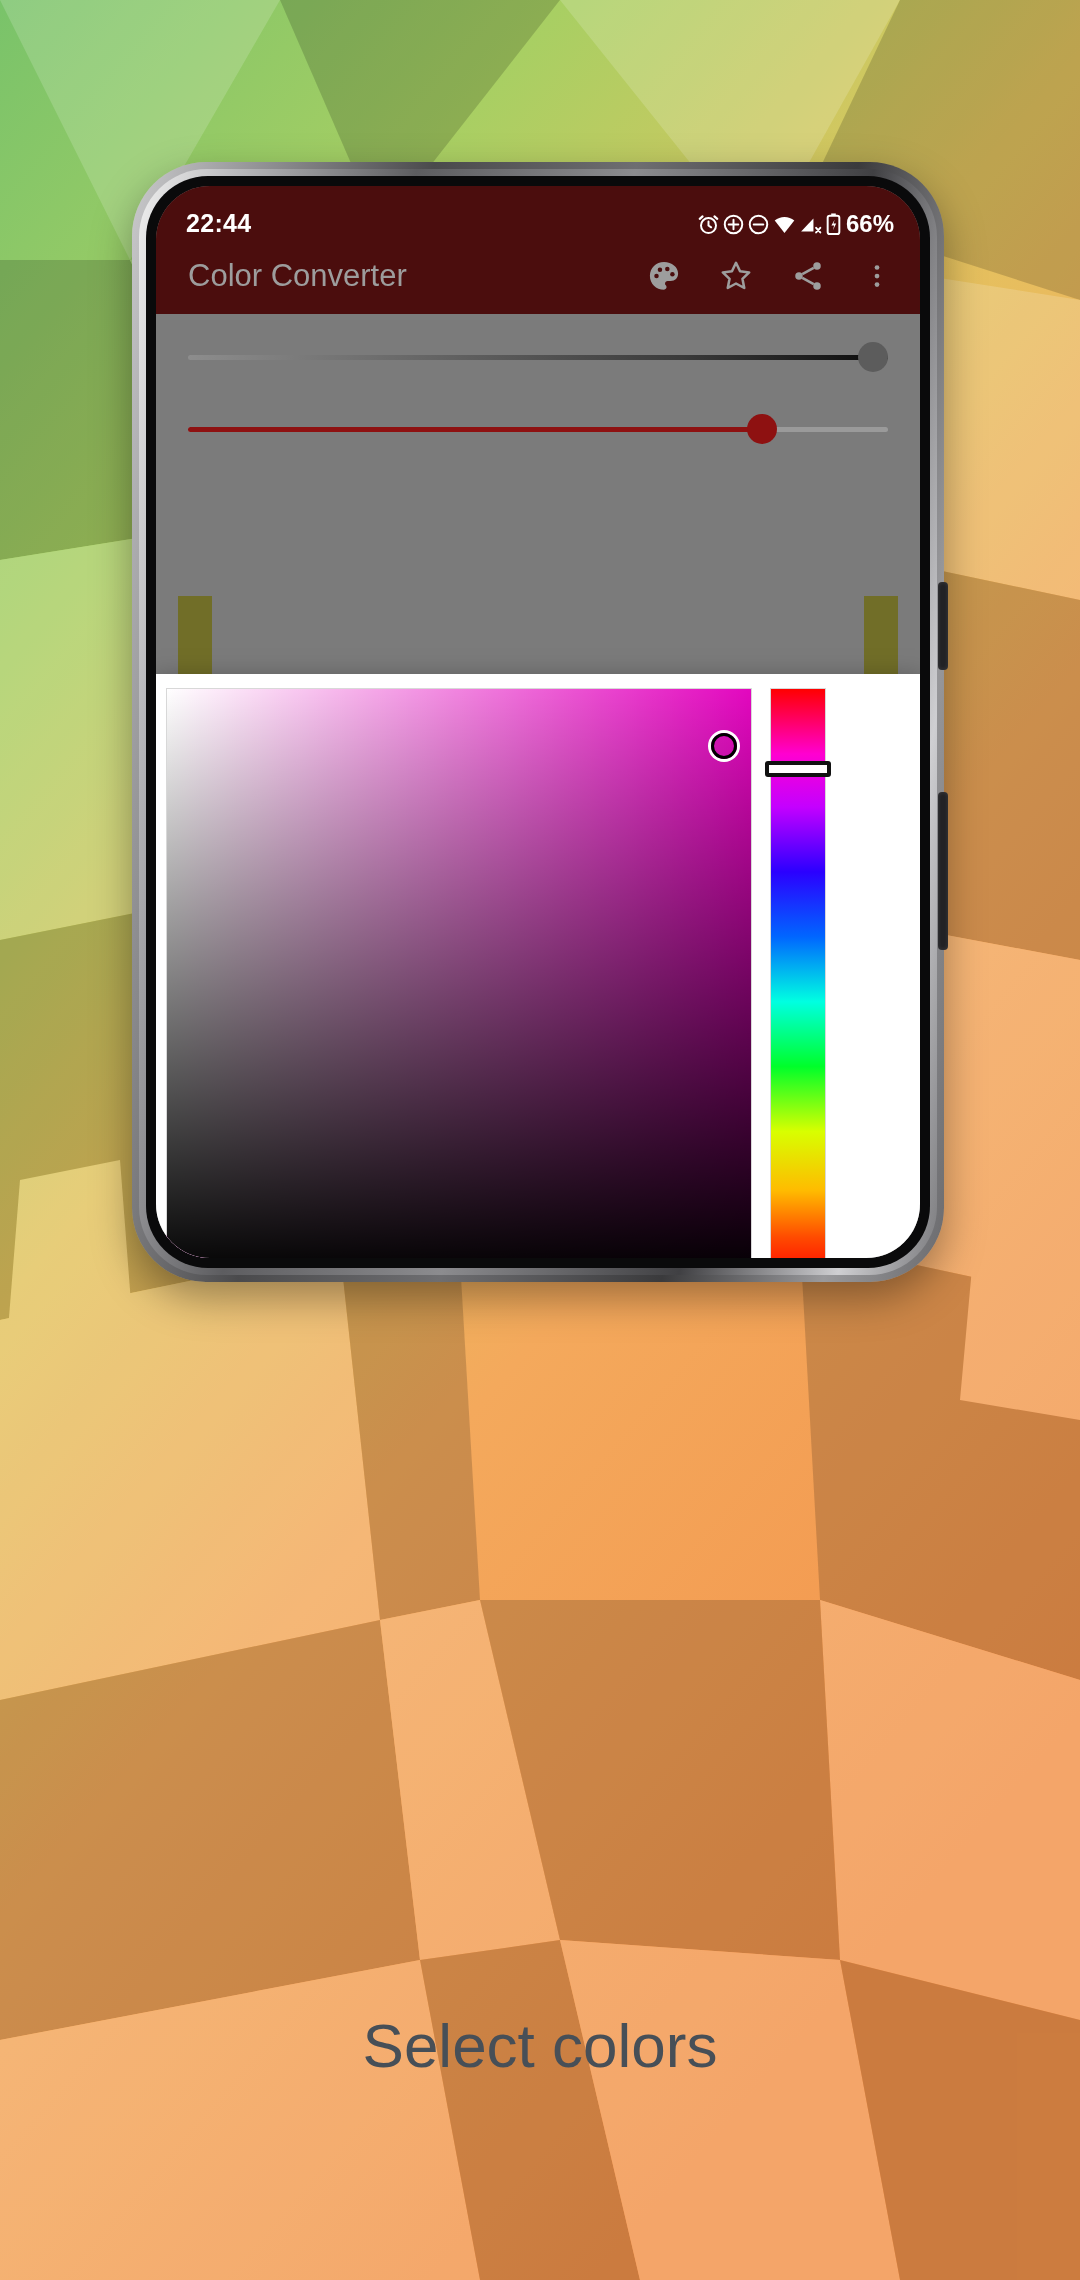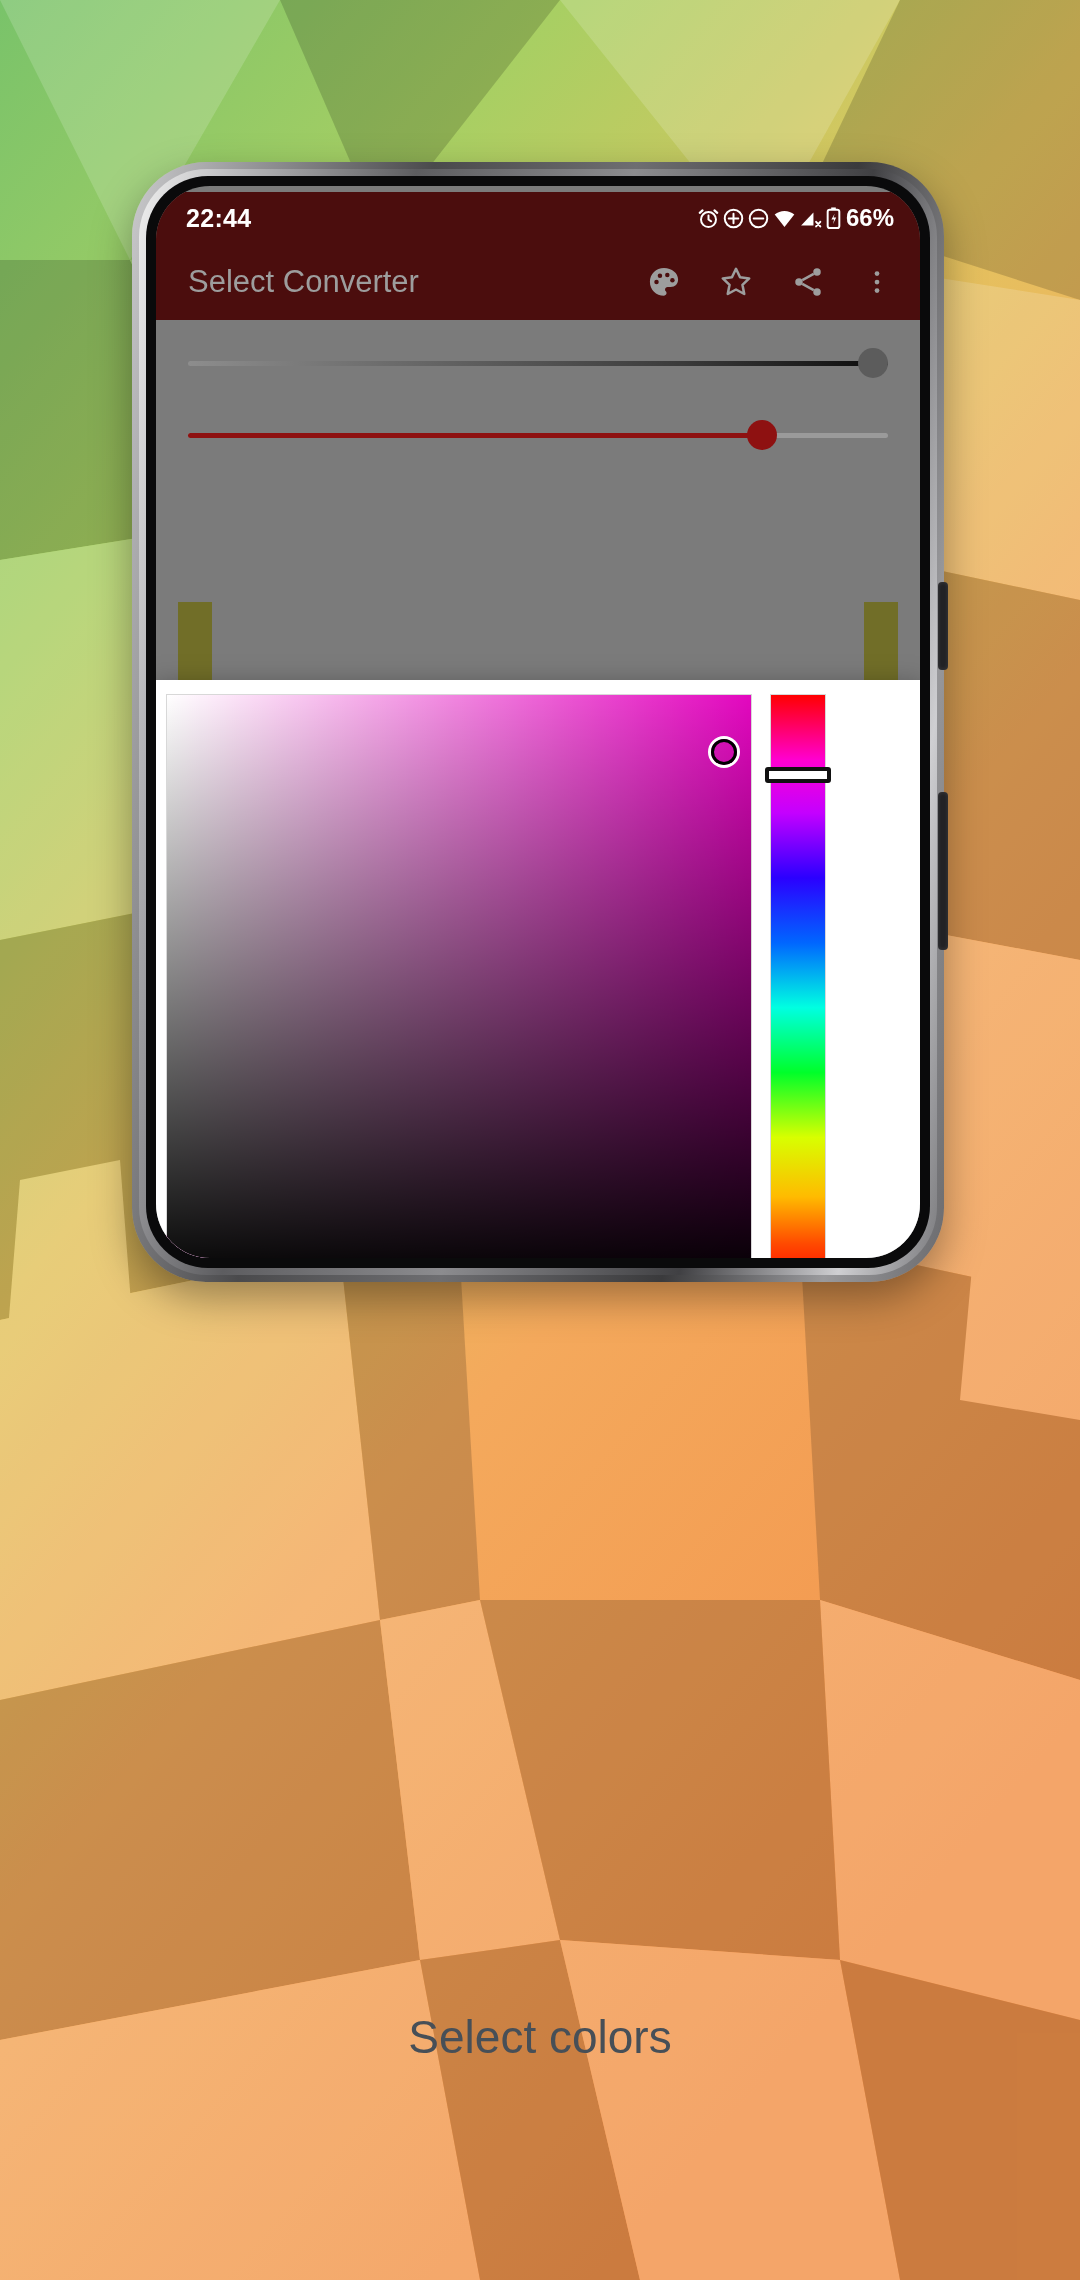--- a/index.html
+++ b/index.html
@@ -75,22 +75,22 @@
   
   .app{
     position:absolute; inset:0;
     background:#7b7b7b;
     display:flex; flex-direction:column;
   }
 
   
   .statusbar{
     height:52px; background:#4b0d0d; flex:none;
-    display:flex; align-items:center; justify-content:space-between;
-    padding:0 26px 0 30px; color:#fff;margin-top:6px;
+    display:flex; align-items:flex-end; justify-content:space-between;
+    padding:0 26px 0 30px; color:#fff;
   }
   .sb-time{ font-size:25px; font-weight:bold; letter-spacing:.3px; }
   .sb-icons{ display:flex; align-items:center; }
   .sb-icons svg{ display:block; }
   .sb-batt{ font-size:24px; font-weight:bold; margin-left:2px; }
 
   
   .appbar{
     height:76px; background:#4b0d0d; flex:none;
     display:flex; align-items:center; padding:0 22px 0 32px;
@@ -192,21 +192,21 @@
     border:1px solid #d8d8d8;
   }
   .hue-cursor{
     position:absolute; left:-6px; right:-6px; height:16px;
     top:72px; border:4px solid #111; background:#fff; border-radius:3px;
   }
 
   
   .caption{
     position:absolute; left:0; right:0; top:2010px;
-    text-align:center; font-size:46px; color:#474f57;
+    text-align:center; font-size:62px; color:#474f57;
     z-index:3;
   }
 </style>
 </head>
 <body>
 
 <svg id="bg" viewBox="0 0 1080 2280" preserveAspectRatio="none">
   <defs>
     <linearGradient id="bgg" x1="0" y1="0" x2="0.55" y2="1">
       <stop offset="0%" stop-color="#79c36a"></stop>
@@ -291,21 +291,21 @@
             <svg width="21" height="25" viewBox="0 0 16 24">
               <rect x="2.4" y="3.6" width="11.2" height="17.6" rx="2" fill="none" stroke="#fff" stroke-width="1.9"></rect>
               <rect x="5.8" y="1.4" width="4.4" height="2.2" fill="#fff"></rect>
               <path d="M9.2 7.2 6 13h2.6l-1.2 4.4L10.6 11H8Z" fill="#fff"></path>
             </svg>
             <div class="sb-batt">66%</div>
           </div>
         </div>
 
         <div class="appbar">
-          <div class="appbar-title">Select Converter</div>
+          <div class="appbar-title">Color Converter</div>
           <div class="appbar-actions">
             <svg width="36" height="36" viewBox="0 0 24 24">
               <path d="M12 2.6C6.7 2.6 2.6 6.6 2.6 11.8c0 5.3 4.1 9.3 9.4 9.3 1 0 1.7-.8 1.7-1.7 0-.5-.2-.9-.5-1.2-.3-.3-.5-.7-.5-1.1 0-.9.8-1.7 1.7-1.7h2c3 0 5-2 5-5C21.4 6 17.3 2.6 12 2.6Z" fill="#9d9d9d"></path>
               <circle cx="7" cy="12" r="1.5" fill="#4b0d0d"></circle>
               <circle cx="9.3" cy="7.9" r="1.5" fill="#4b0d0d"></circle>
               <circle cx="14.2" cy="7.3" r="1.5" fill="#4b0d0d"></circle>
               <circle cx="17.6" cy="10.9" r="1.5" fill="#4b0d0d"></circle>
             </svg>
             <svg width="36" height="36" viewBox="0 0 24 24">
               <path d="M12 3.2l2.7 5.6 6.1.8-4.5 4.3 1.2 6.1L12 17l-5.5 3 1.2-6.1-4.5-4.3 6.1-.8Z" fill="none" stroke="#9d9d9d" stroke-width="1.7" stroke-linejoin="round"></path>

